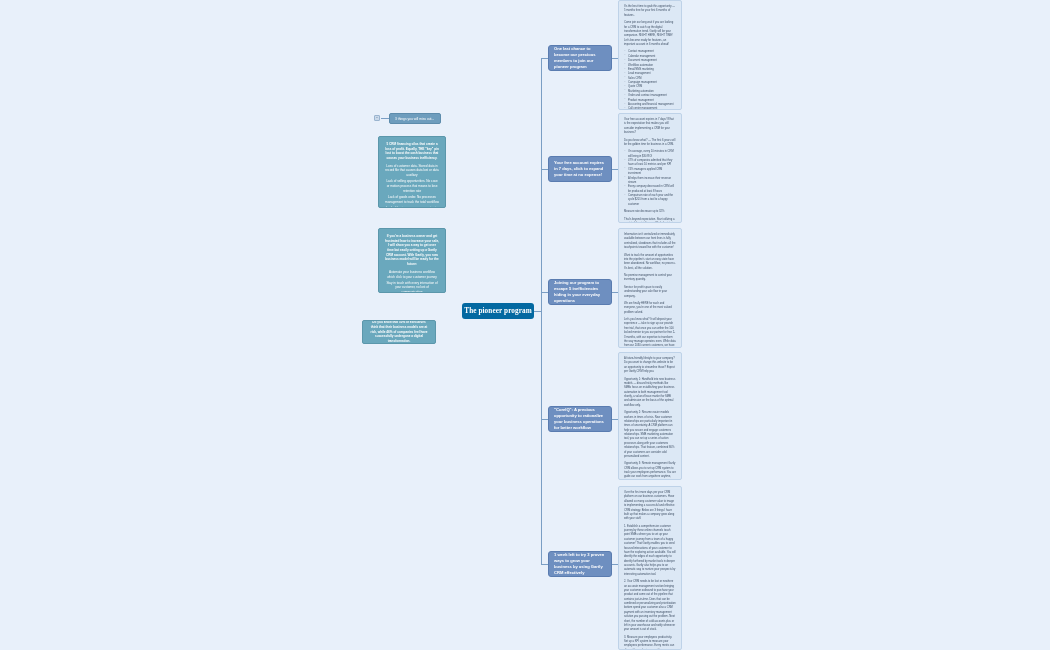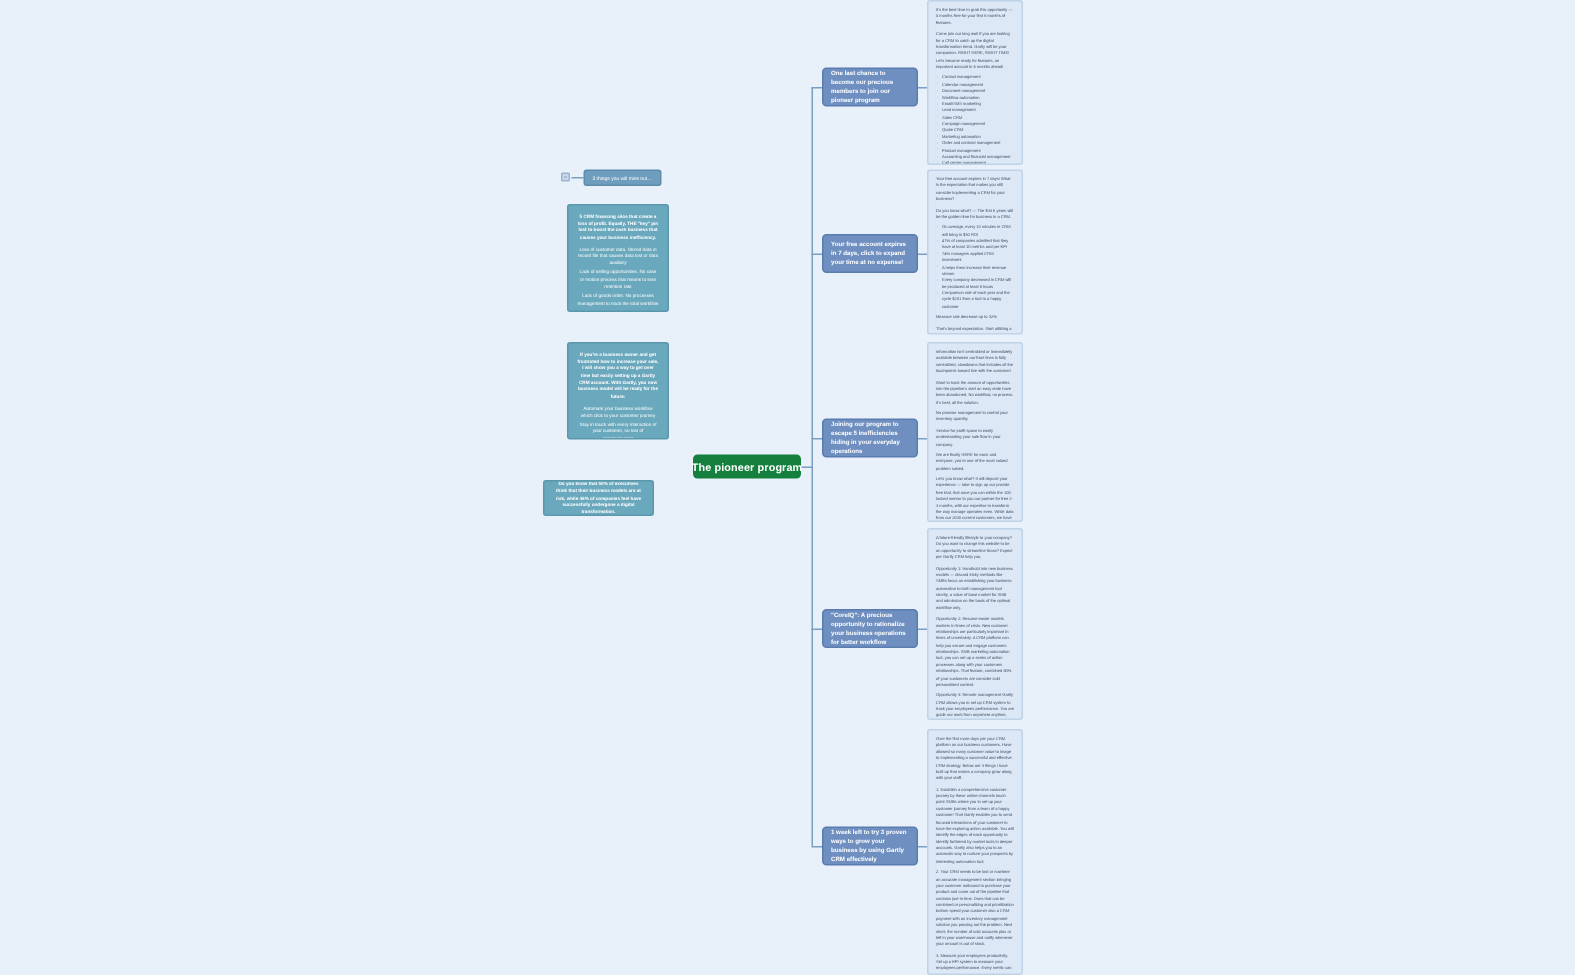--- a/index.html
+++ b/index.html
@@ -12,30 +12,31 @@
   #canvas { position: relative; width: 1050px; height: 650px; }
 
   
   .conn { position: absolute; background: #7a9ec4; }
   .conn.v { width: 1px; }
   .conn.h { height: 1px; }
 
   
   .root-node {
     position: absolute;
-    background: #15803d;
+    background: #0369a1;
     color: #ffffff;
     border-radius: 3px;
     font-size: 7.2px;
     font-weight: bold;
     letter-spacing: .1px;
     display: flex; align-items: center; justify-content: center;
     text-align: center;
     padding: 4px 6px;
     white-space: nowrap;
+    font-family: Liberation Serif, serif;
   }
 
   
   .branch-node {
     position: absolute;
     background: #6e8fc0;
     border: 1px solid #5a7cb0;
     border-radius: 3px;
     color: #ffffff;
     font-size: 4.1px;

